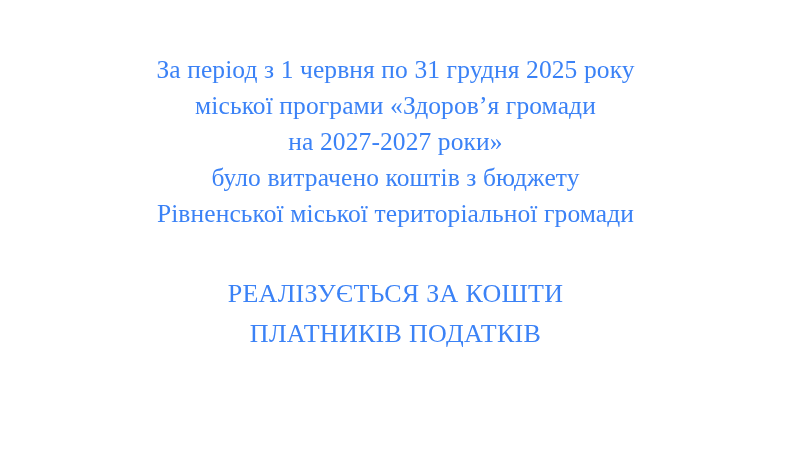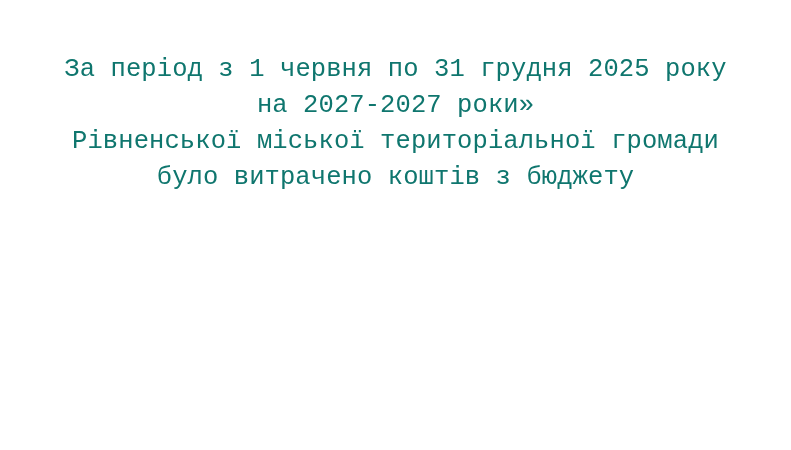--- a/index.html
+++ b/index.html
@@ -26,44 +26,48 @@
   }
   .block {
     text-align: center;
     width: 100%;
   }
   .block .line {
     display: block;
     font-size: 25.5px;
     line-height: 36px;
     letter-spacing: 0.1px;
-    color: #0f766e;
+    color: #3b82f6;
     white-space: pre;
-    font-family: Liberation Mono, monospace;
   }
   .block.primary {
     margin-bottom: 0;
   }
   .spacer {
     height: 42px;
   }
   .block.secondary .line {
     font-size: 26px;
     line-height: 40px;
     letter-spacing: 0.3px;
   }
 </style>
 </head>
 <body>
 
 <div class="slide">
 
   <div class="block primary">
     <span class="line">За період з 1 червня по 31 грудня 2025 року</span>
+    <span class="line">міської програми «Здоров’я громади</span>
     <span class="line">на 2027-2027 роки»</span>
+    <span class="line">було витрачено коштів з бюджету</span>
     <span class="line">Рівненської міської територіальної громади</span>
-    <span class="line">було витрачено коштів з бюджету</span>
   </div>
 
   <div class="spacer"></div>
 
+  <div class="block secondary">
+    <span class="line">РЕАЛІЗУЄТЬСЯ ЗА КОШТИ</span>
+    <span class="line">ПЛАТНИКІВ ПОДАТКІВ</span>
+  </div>
 
 </div>
 
 </body></html>

